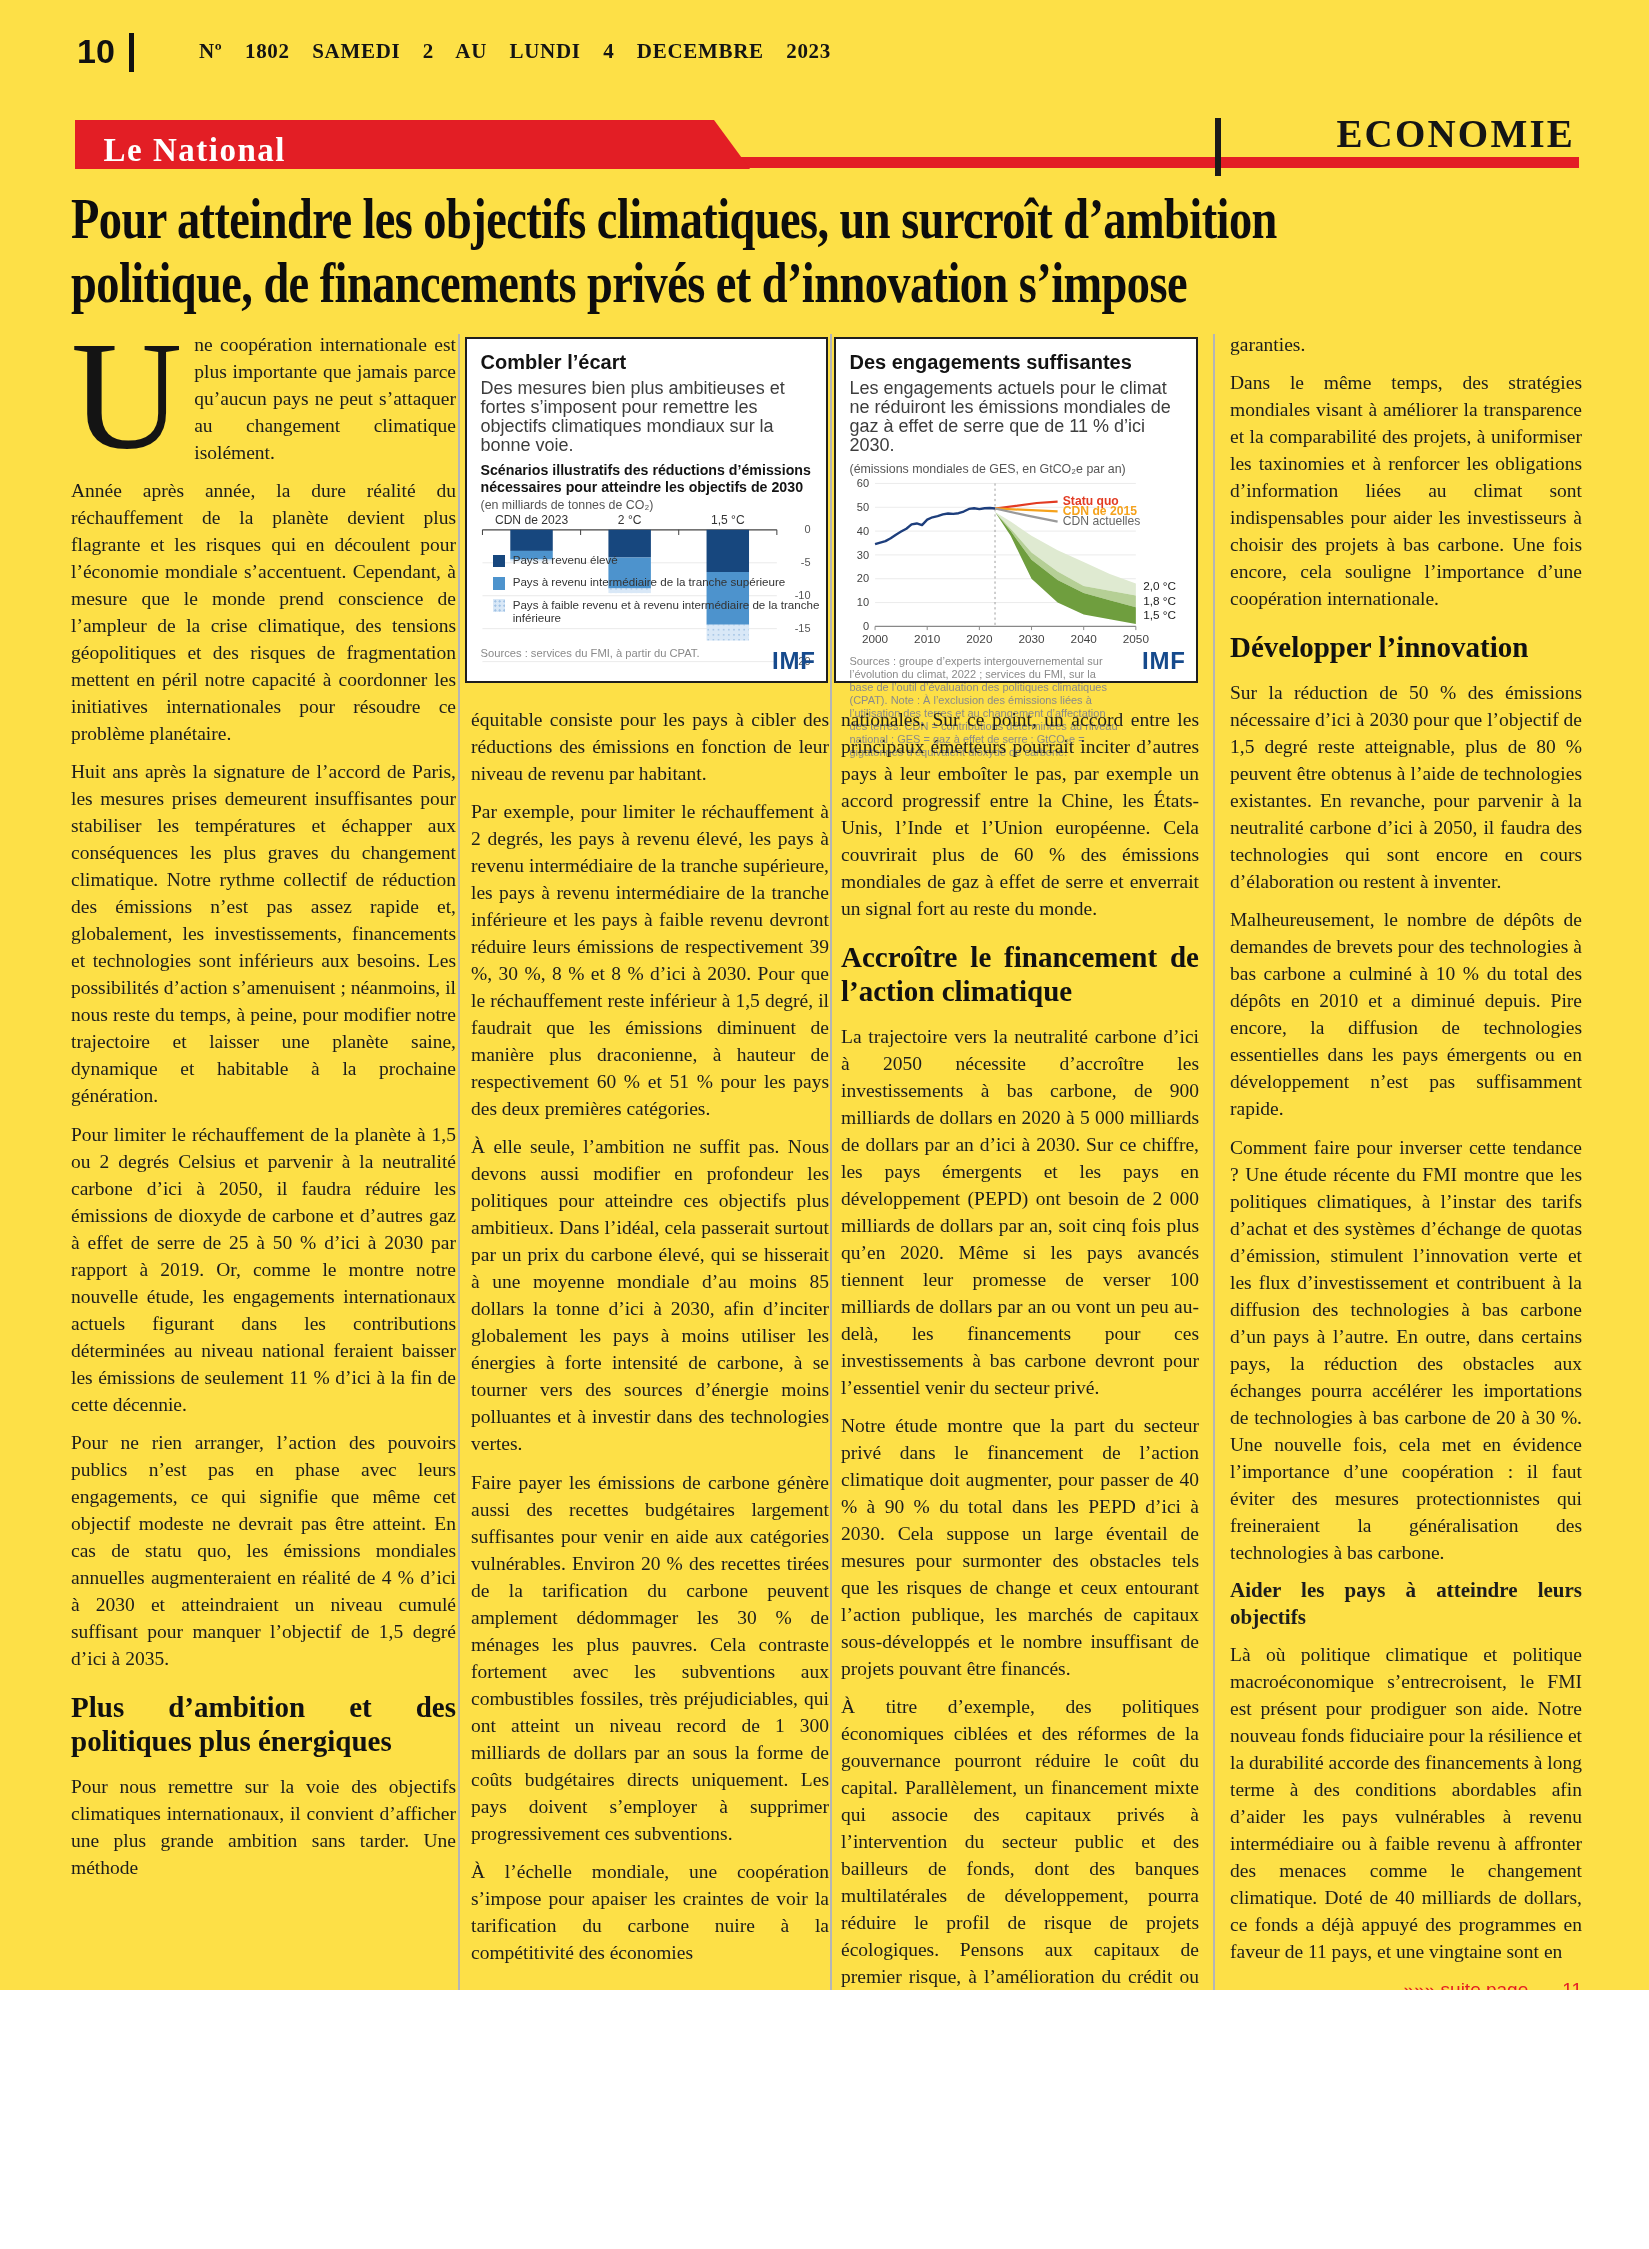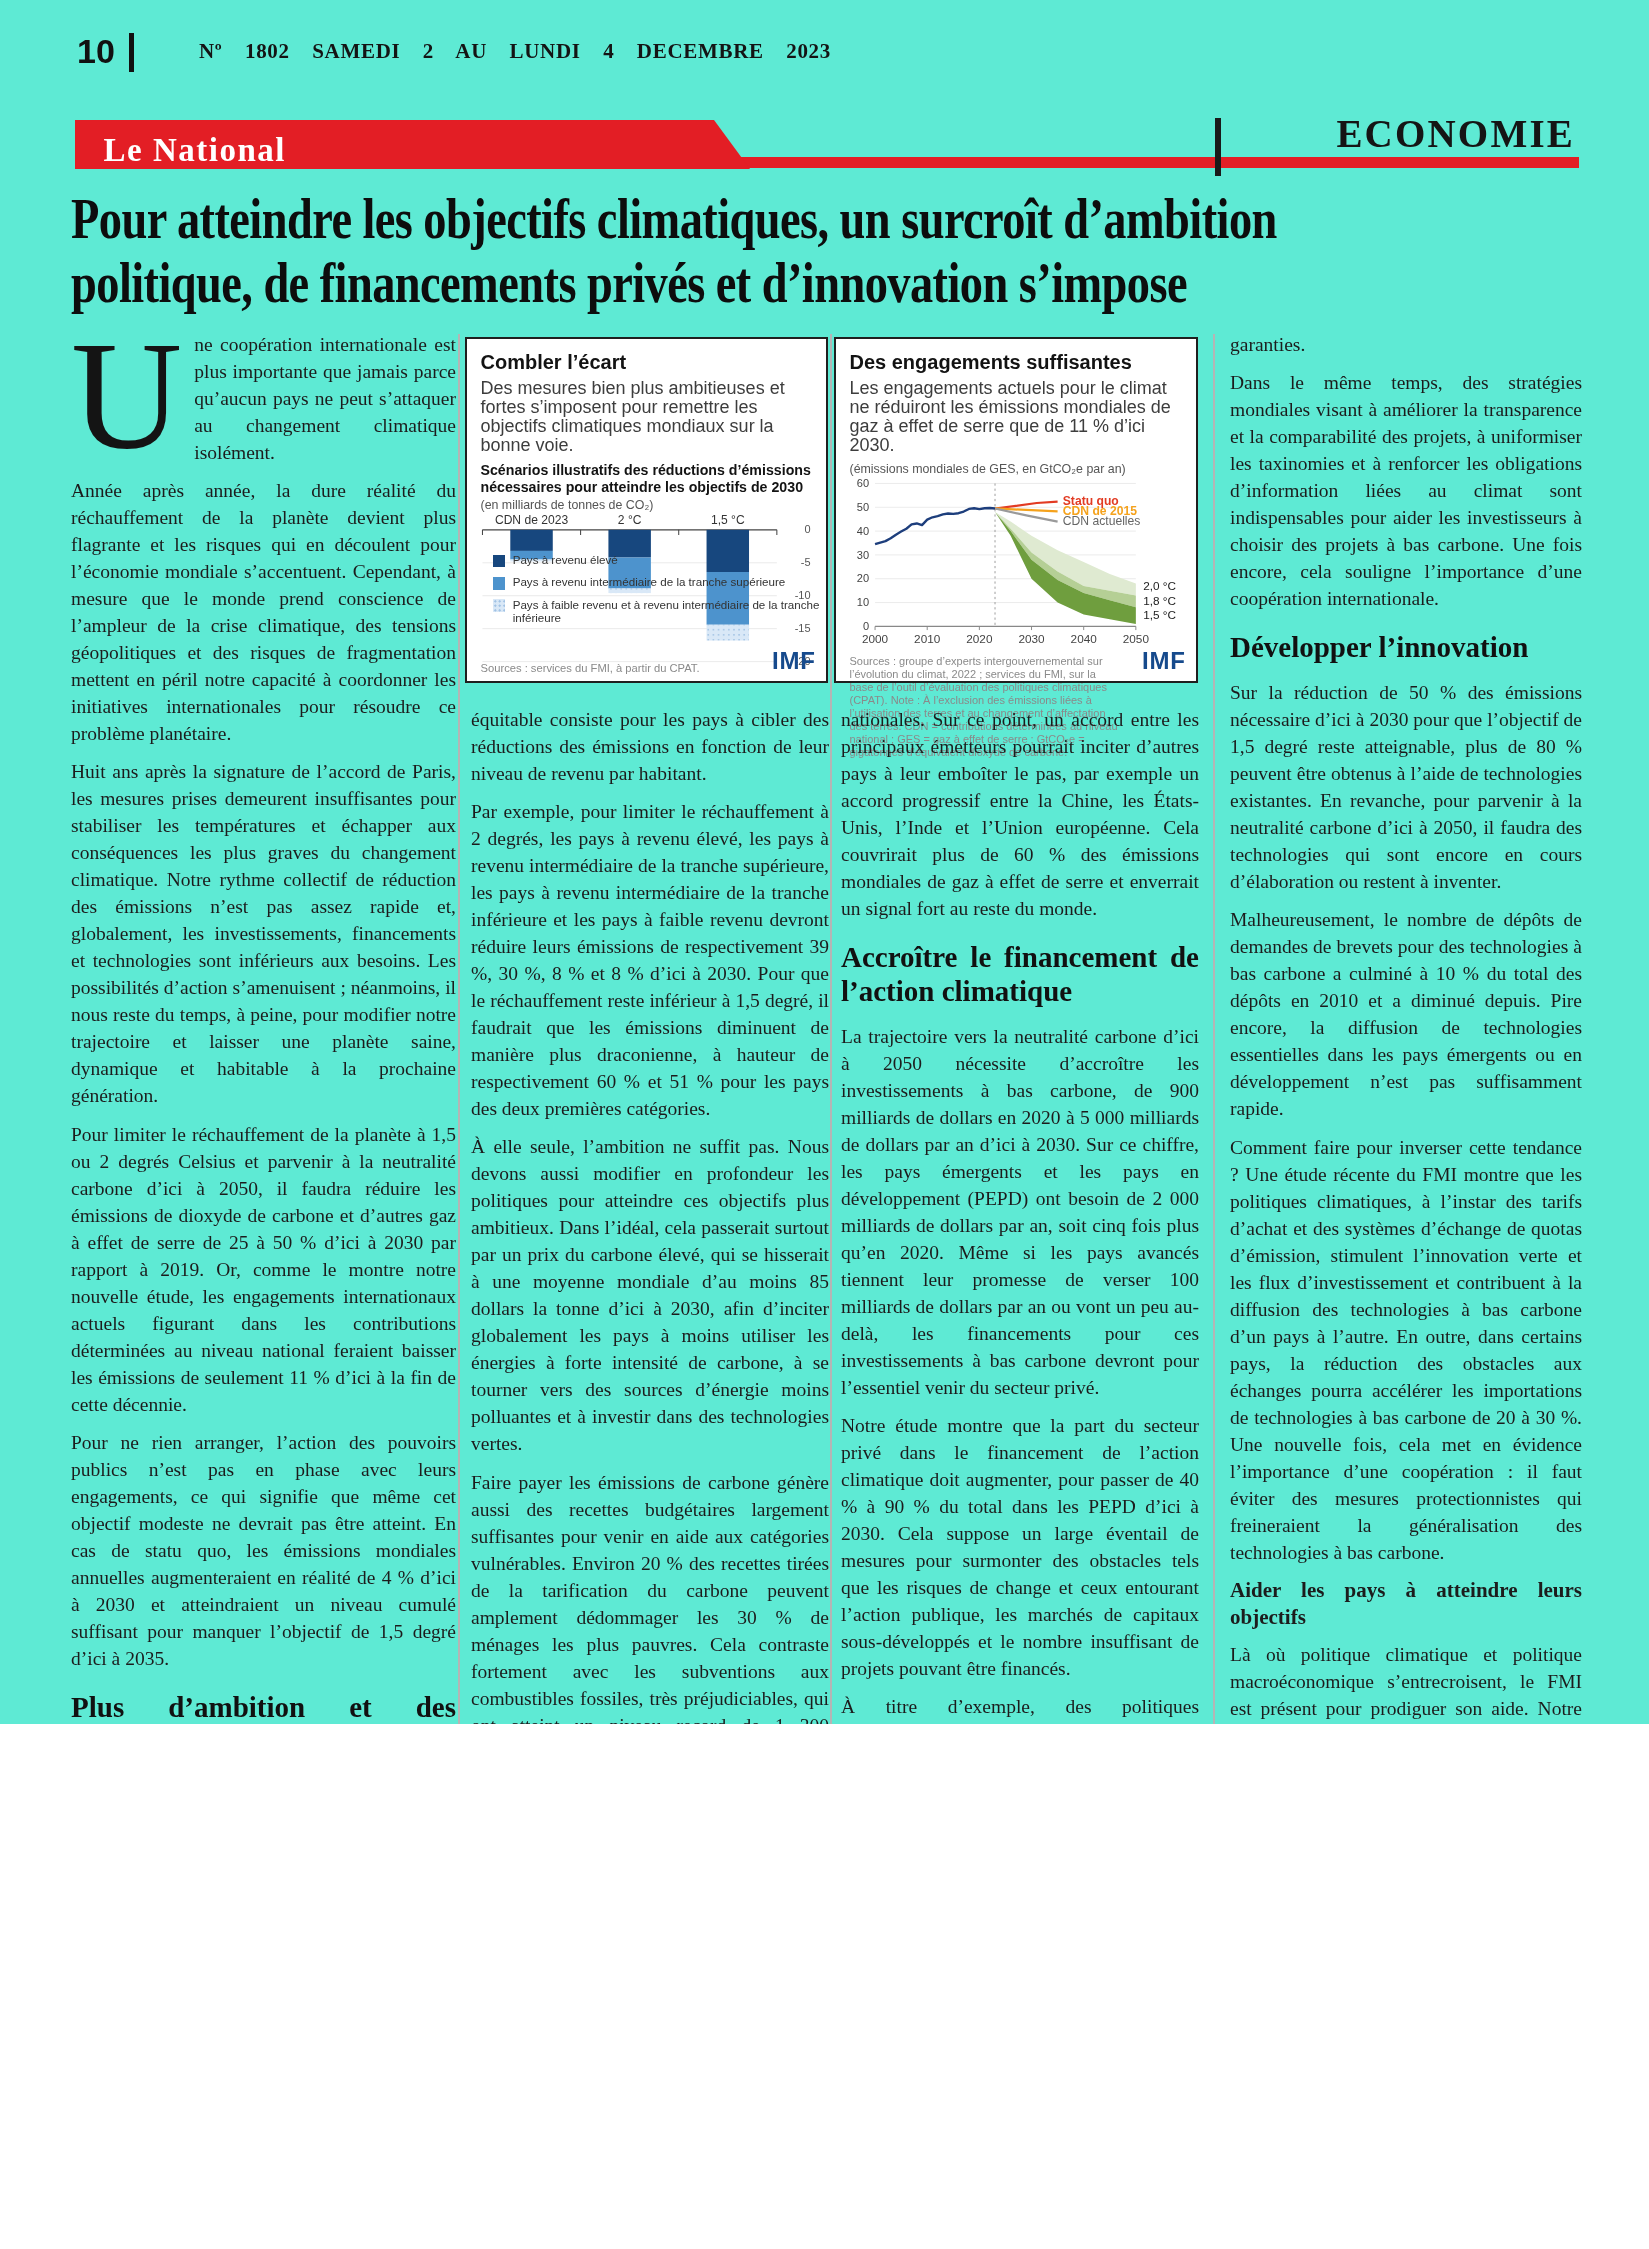--- a/index.html
+++ b/index.html
@@ -1,16 +1,16 @@
 <!DOCTYPE html>
 <html style="font-size:12px"><head>
 <meta charset="utf-8">
 <style>
   html,body{margin:0;padding:0;background:#ffffff;}
-  #page{position:relative;width:1650px;height:1724px;background:#5eead4;overflow:hidden;
+  #page{position:relative;width:1650px;height:1990px;background:#fde047;overflow:hidden;
         font-family:"Liberation Serif", serif;color:#161616;}
 
   
   .page-num{position:absolute;left:77px;top:31.5px;font-family:"Liberation Sans",sans-serif;
             font-weight:bold;font-size:34px;color:#111;}
   .page-num-bar{position:absolute;left:129px;top:33px;width:4.5px;height:39px;background:#111;}
   .issue-line{position:absolute;left:199px;top:39px;font-family:Liberation Serif, serif;
               font-weight:bold;font-size:21px;letter-spacing:0.7px;word-spacing:16.5px;color:#141414;}
   .red-strip{position:absolute;left:75px;top:157px;width:1504px;height:11.2px;background:#e31e25;}
   .banner{position:absolute;left:75px;top:120px;width:675px;height:49px;background:#e31e25;
@@ -45,21 +45,21 @@
   .c-sub{margin:0 0 7.5px 0;font-size:18px;line-height:19px;color:#3d3d3d;}
   .c-head{margin:0 0 1.5px 0;font-size:14.2px;line-height:17px;font-weight:bold;color:#131313;}
   .c-unit{margin:0 0 3px 0;font-size:12.4px;color:#555;}
   .legend{position:absolute;left:25.5px;top:214px;display:flex;flex-direction:column;gap:8.2px;}
   .legend-item{display:flex;gap:7.5px;align-items:flex-start;}
   .legend-swatch{width:12.7px;height:12.7px;flex:0 0 12.7px;margin-top:1.5px;}
   .legend-swatch.dotted{background-color:#d9e8f7;background-image:radial-gradient(#9cbfe2 0.9px,transparent 1px);
                         background-size:4.5px 4.5px;}
   .legend-text{font-size:11.6px;line-height:13.5px;color:#333;}
   .src-row{position:absolute;left:13.5px;right:10.5px;bottom:6px;display:flex;justify-content:space-between;
-           align-items:flex-end;}
+           align-items:flex-start;}
   .c-source{font-size:11.2px;line-height:13.5px;color:#8a8a8a;}
   #chart2 .c-source{font-size:11px;line-height:13px;color:#8a8a8a;display:block;margin-top:1.5px;width:82%;}
   .imf-logo{font-size:24px;font-weight:bold;color:#164a8c;letter-spacing:0.7px;}
   #chart2 .imf-logo{position:absolute;right:10.5px;bottom:6px;}
 </style>
 </head>
 <body>
 
 <div id="page">
 

